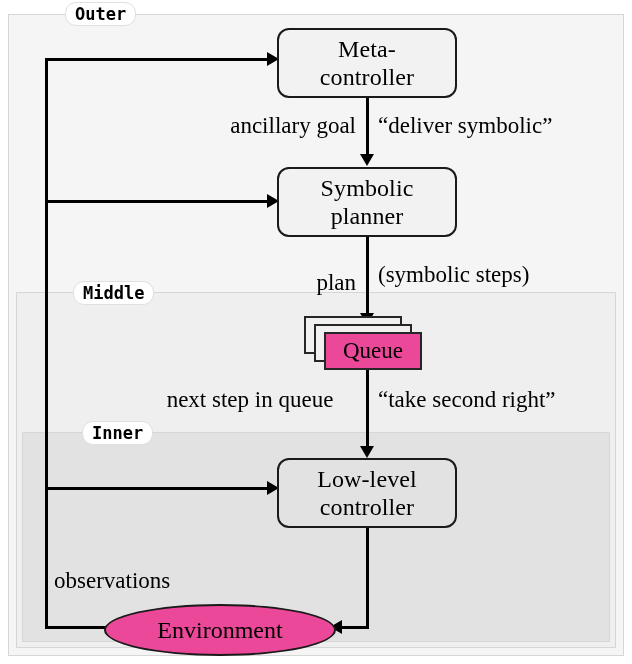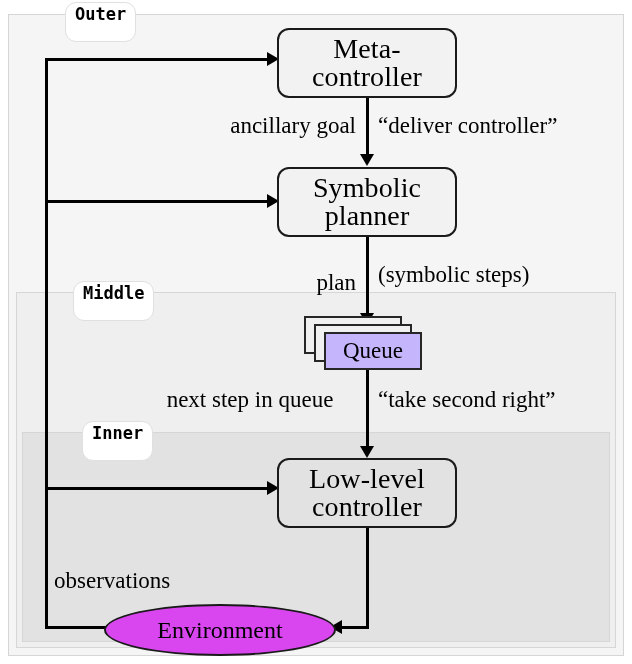--- a/index.html
+++ b/index.html
@@ -45,39 +45,39 @@
     background: #ffffff;
     border: 1px solid #e0e0e0;
     border-radius: 11px;
     font-family: "DejaVu Sans Mono", "Liberation Mono", monospace;
     font-weight: 700;
     font-size: 17px;
     line-height: 22px;
     color: #000000;
     text-align: center;
     padding: 0 9px;
-    height: 40px;
+    height: 24px;
     white-space: nowrap;
   }
   #label-outer  { left: 65px;  top: 2px;   }
   #label-middle { left: 73px;  top: 281px; }
   #label-inner  { left: 82px;  top: 421px; }
 
   
   .node {
     position: absolute;
     box-sizing: border-box;
     border: 2px solid #1a1a1a;
     border-radius: 12px;
     background: #f2f2f2;
     display: flex;
     align-items: center;
     justify-content: center;
     text-align: center;
-    font-size: 28px;
+    font-size: 24px;
     line-height: 28px;
     color: #000000;
     letter-spacing: 0.1px;
   }
   #node-meta      { left: 277px; top: 28px;  width: 180px; height: 70px; }
   #node-planner   { left: 277px; top: 167px; width: 180px; height: 70px; }
   #node-lowlevel  { left: 277px; top: 458px; width: 180px; height: 70px;
                     background: #e2e2e2; }
 
   
@@ -91,38 +91,38 @@
     box-sizing: border-box;
     border: 2px solid #262626;
     background: #f0f0f0;
     width: 98px;
     height: 38px;
   }
   #queue-sheet-back  { left: 0px;  top: 0px;  }
   #queue-sheet-mid   { left: 10px; top: 8px;  }
   #queue-sheet-front {
     left: 20px; top: 16px;
-    background: #c4b5fd;
+    background: #ec4899;
     display: flex;
     align-items: center;
     justify-content: center;
     font-size: 23px;
     line-height: 26px;
     color: #000000;
   }
 
   
   #node-environment {
     position: absolute;
     left: 104px; top: 604px;
     width: 232px; height: 52px;
     box-sizing: border-box;
     border: 2px solid #1a1a1a;
     border-radius: 50%;
-    background: #d946ef;
+    background: #ec4899;
     display: flex;
     align-items: center;
     justify-content: center;
     font-size: 24px;
     line-height: 26px;
     color: #000000;
   }
 
   
   .vline {
@@ -235,21 +235,21 @@
       <span>Low-level</span><br>
       <span>controller</span>
     </div>
   </div>
 
   <div id="node-environment">
     <span>Environment</span>
   </div>
 
   <div class="caption right-al" style="left:196px; top:113px; width:160px; text-align:right;">ancillary goal</div>
-  <div class="caption" style="left:378px; top:113px;">“deliver controller”</div>
+  <div class="caption" style="left:378px; top:113px;">“deliver symbolic”</div>
 
   <div class="caption right-al" style="left:196px; top:262px; width:160px; text-align:right;margin-top:8px;">plan</div>
   <div class="caption" style="left:378px; top:262px;">(symbolic steps)</div>
 
   <div class="caption right-al" style="left:144px; top:387px; width:212px; text-align:center;">next step in queue</div>
   <div class="caption" style="left:378px; top:387px;">“take second right”</div>
 
 
   <div class="caption" style="left:54px; top:568px;">observations</div>
 

